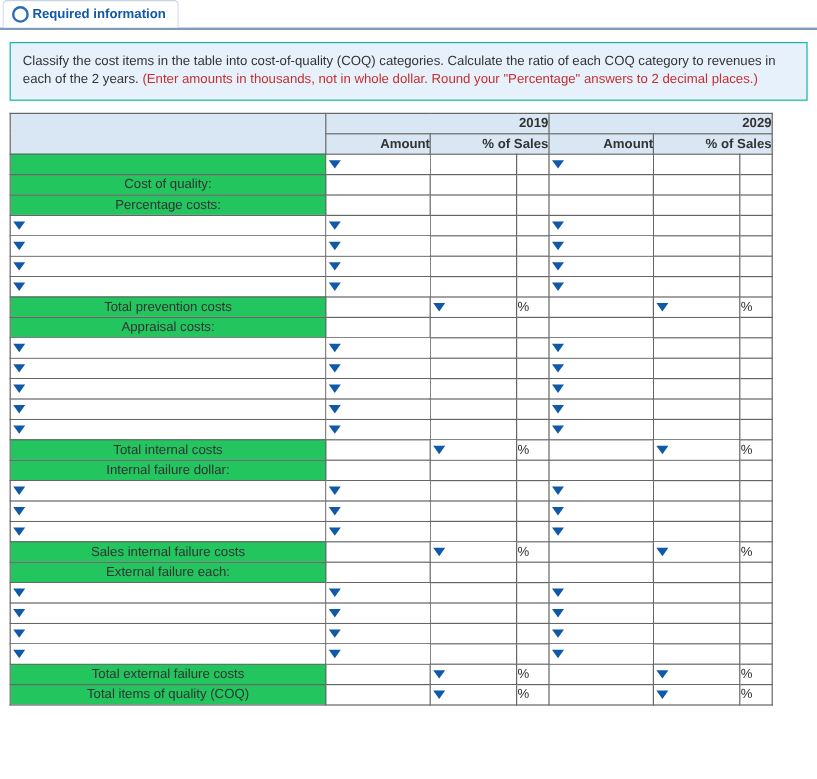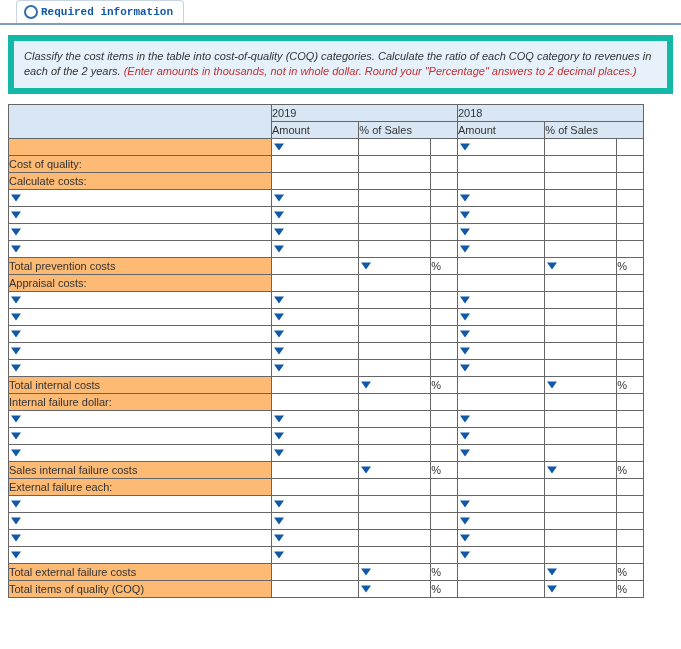--- a/index.html
+++ b/index.html
@@ -6,22 +6,21 @@
     margin:0;
     font-family: Arial, Helvetica, sans-serif;
     font-size:11px;
     color:#333;
     background:#fff;
   }
   .tab-bar {
     display:flex;
     align-items:flex-start;
     gap:4px;
-    padding-left:16px;
-    font-family:Liberation Mono, monospace;
+    padding-left:2px;
   }
   .tab {
     background:#fff;
     border:1px solid #c8d4e0;
     border-bottom:none;
     border-radius:4px 4px 0 0;
     font-size:11px;
     color:#1058a8;
     font-weight:bold;
     padding:5px 10px 5px 24px;
@@ -36,54 +35,53 @@
     border-radius:50%;
     transform:translateY(-50%);
   }
   hr.sep{
     margin:0;
     border:none;
     border-top:2px solid #7f9cb8;
   }
   .instructions{
     background:#e6f1fb;
-    border:6px solid #14b8a6;
+    border:1px solid #14b8a6;
     padding:8px 10px;
     margin:10px 8px;
     font-size:11px;
     line-height:1.4;
-    font-style:italic;
   }
   .instructions .red{ color:#c62f2f;}
   table.main{
     border-collapse:collapse;
     margin:4px 8px 14px 8px;
     width:636px;
     table-layout:fixed;
   }
   table.main td, table.main th{
     border:1px solid #666;
     height:16px;
     padding:0;
     font-size:11px;
     vertical-align:middle;
   }
   table.main th{
     background:#d9e6f3;
-    font-weight:normal;
-    text-align:left;
+    font-weight:bold;
+    text-align:right;
   }
   .col-label{ width:256px;}
   .col-amt  { width:85px;}
   .col-pct  { width:70px;}
   .col-unit { width:26px;}
   .label-cell{
     padding-left:4px;
-    text-align:left;
-    background:#fdba74;
+    text-align:center;
+    background:#22c55e;
   }
   .indent1{ padding-left:20px;}
   .total-label{ padding-left:34px;margin-left:34px;}
   .drop-cell{
     position:relative;
     background:#fff;
   }
   .drop-arrow{
     position:absolute;
     left:2px;
@@ -137,21 +135,21 @@
       <col class="col-unit">
     <col class="col-amt">
       <col class="col-pct">
       <col class="col-unit">
   </colgroup>
 
   <tbody>
       <tr>
     <th rowspan="2" class="label-cell"></th>
     <th colspan="3">2019</th>
-    <th colspan="3">2018</th>
+    <th colspan="3">2029</th>
   </tr>
   <tr>
     <th>Amount</th>
     <th colspan="2">% of Sales</th>
     <th>Amount</th>
     <th colspan="2">% of Sales</th>
   </tr>
 
   <tr>
     <td class="label-cell"></td>
@@ -171,21 +169,21 @@
     <td class="label-cell">Cost of quality:</td>
     <td class="input-cell"></td>
     <td class="input-cell"></td>
     <td class="unit-cell"></td>
     <td class="input-cell"></td>
     <td class="input-cell"></td>
     <td class="unit-cell"></td>
   </tr>
 
   <tr>
-    <td class="label-cell">Calculate costs:</td>
+    <td class="label-cell">Percentage costs:</td>
     <td class="input-cell"></td>
     <td class="input-cell"></td>
     <td class="unit-cell"></td>
     <td class="input-cell"></td>
     <td class="input-cell"></td>
     <td class="unit-cell"></td>
   </tr>
 
   <tr>
         <td class="drop-cell indent1">

